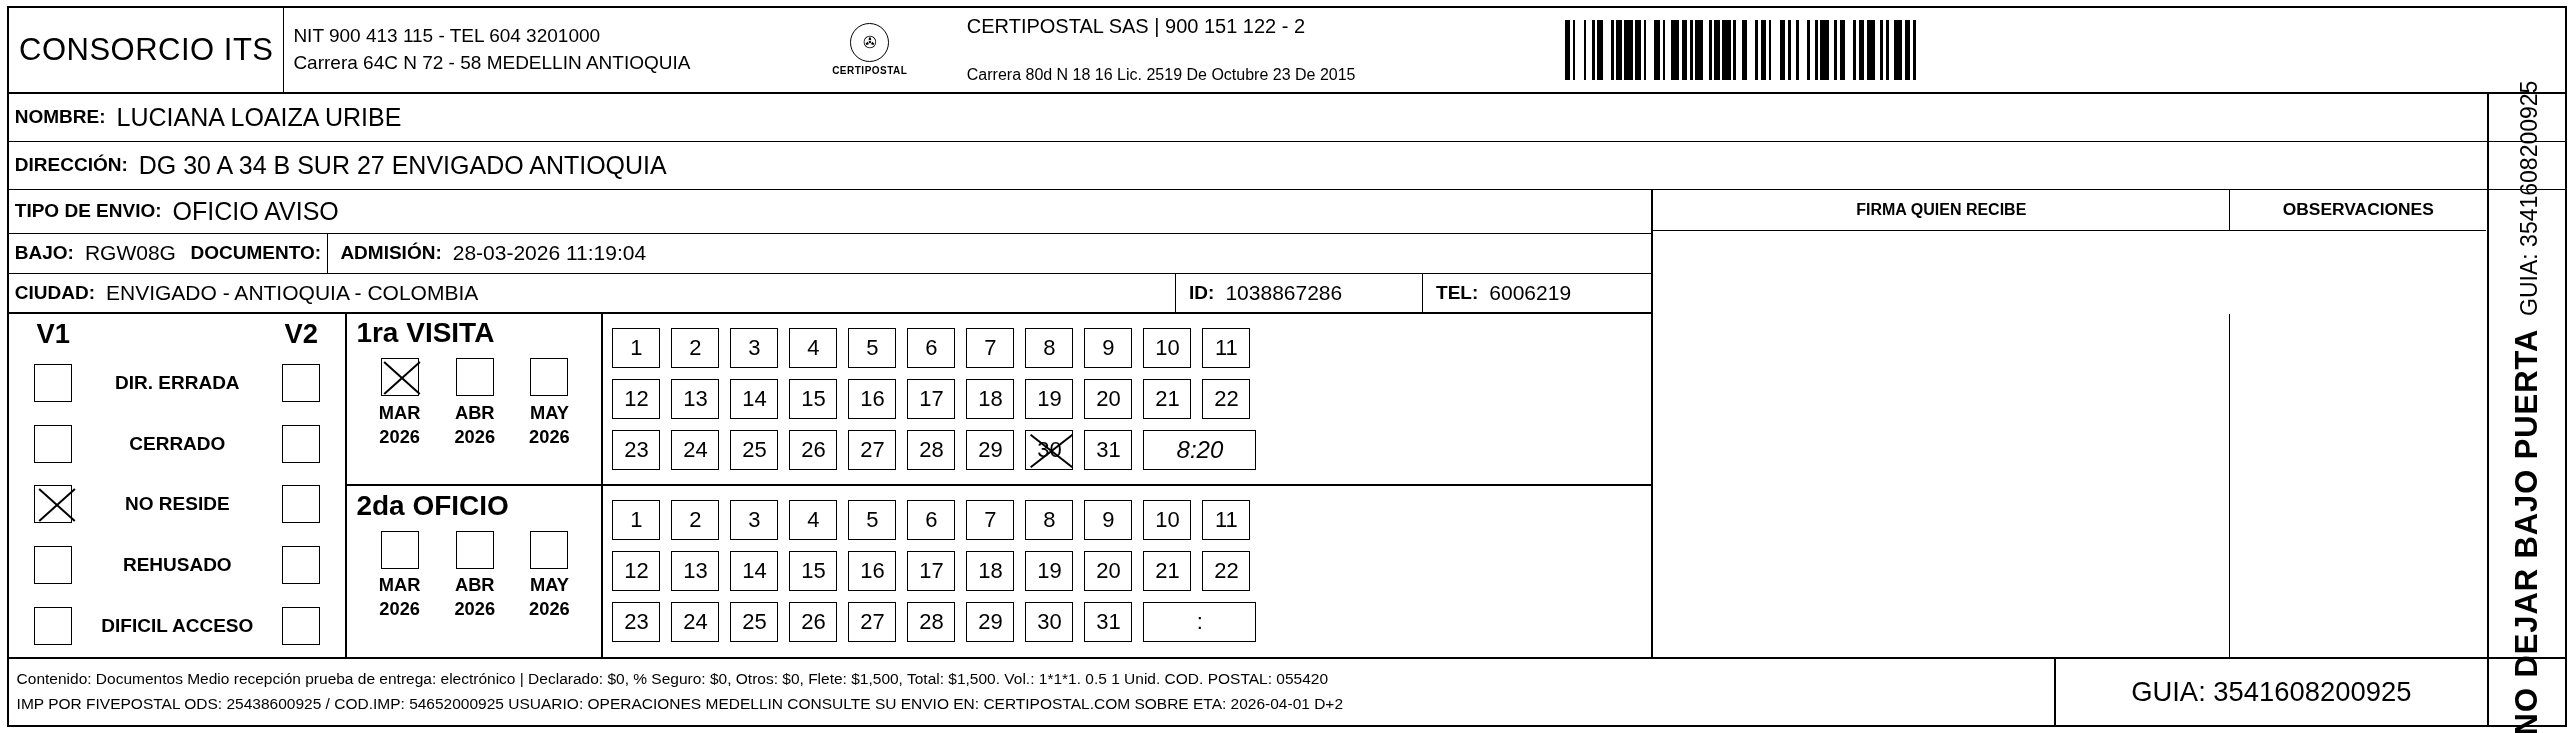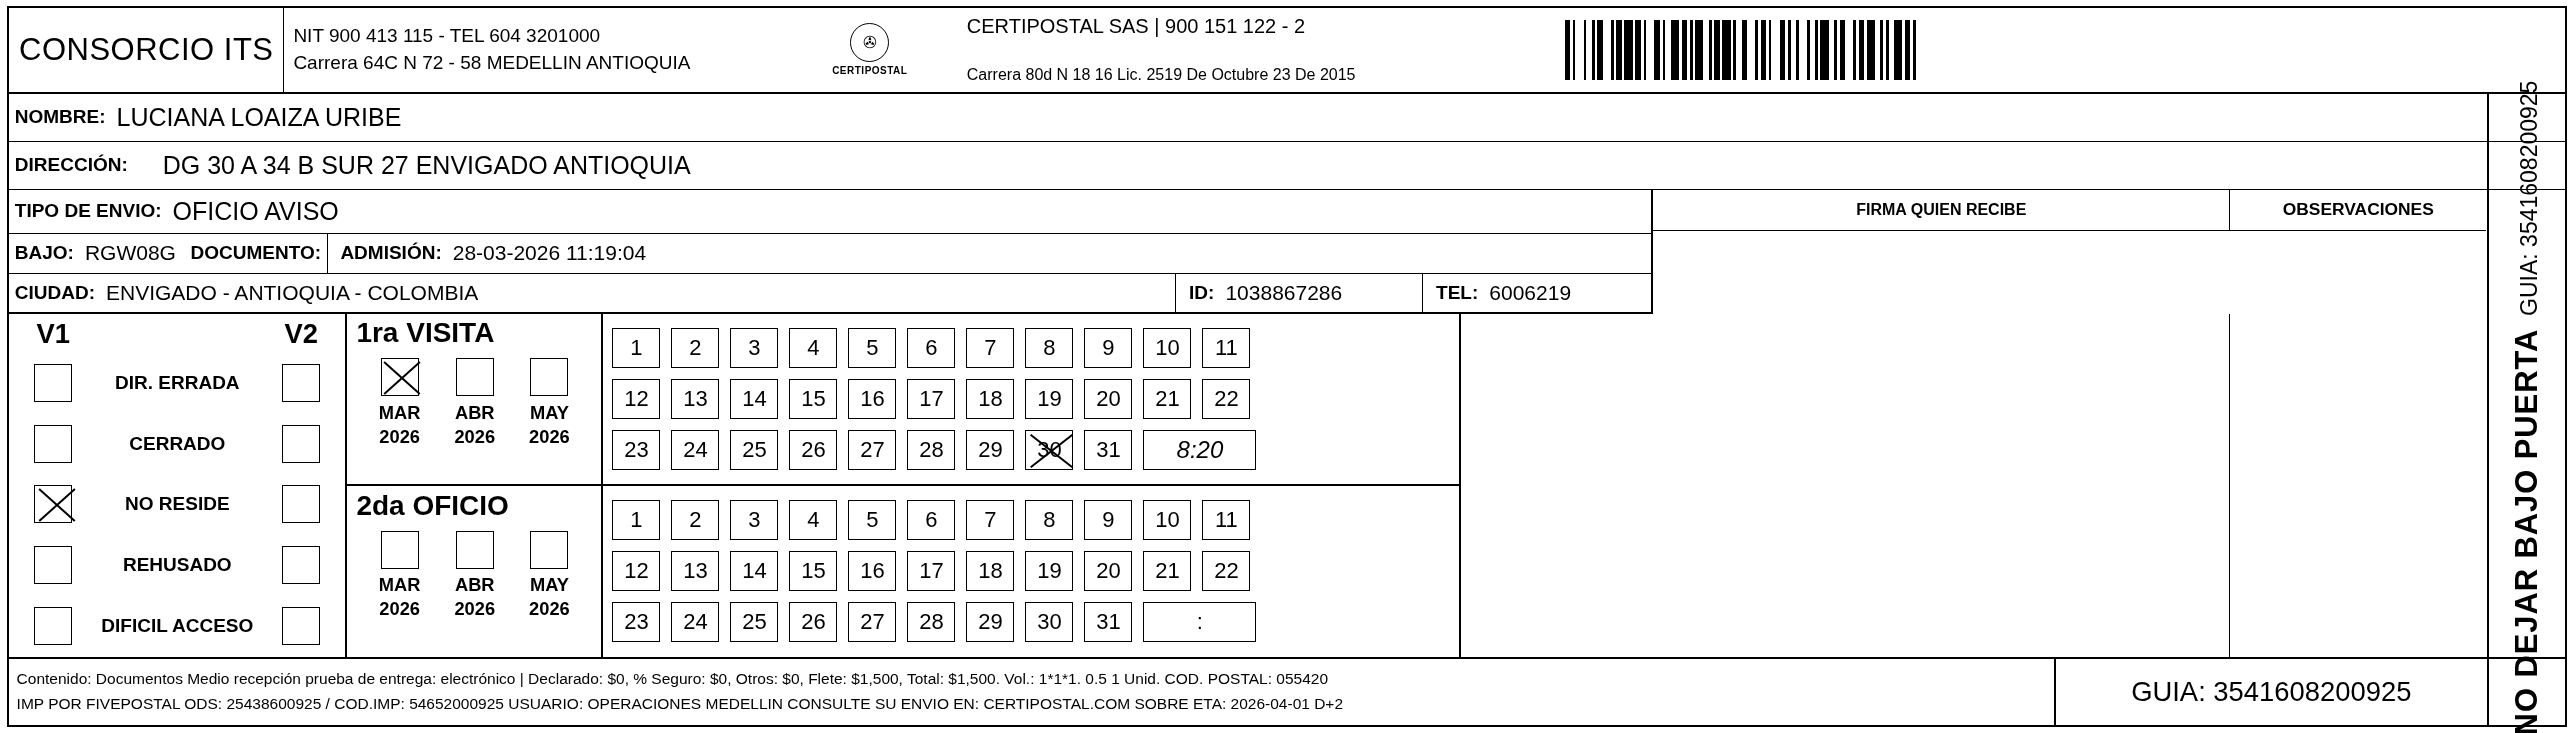--- a/index.html
+++ b/index.html
@@ -22,37 +22,37 @@
   .hdr-barcode{flex:1;display:flex;align-items:center;justify-content:center;padding:3.7px 18.3px;box-sizing:border-box;}
   .bars{height:60px;width:100%;display:flex;align-items:stretch;gap:0;}
   .bars i{display:block;background:#000;height:100%;}
 
   
   .rowline{border-bottom:1.8px solid #000;display:flex;align-items:center;box-sizing:border-box;}
   .lbl{font-size:19px;font-weight:bold;padding:0 5.5px;white-space:nowrap;}
   .val{font-size:25px;padding-left:5.5px;white-space:nowrap;}
   .val-sm{font-size:21px;}
   .r-nombre{height:48px;text-align:center;}
-  .r-direccion{height:48px;gap:24px;}
+  .r-direccion{height:48px;}
 
   .midwrap{display:flex;flex:0 0 auto;}
   .midleft{width:1644px;box-sizing:border-box;border-right:2.7px solid #000;}
   .r-tipo{height:44px;}
   .r-placa{height:40px;display:flex;align-items:center;}
   .r-ciudad{height:40px;display:flex;align-items:center;border-bottom:2.7px solid #000;}
   .cellsep{border-left:1.8px solid #000;height:100%;display:flex;align-items:center;padding-left:7.3px;box-sizing:border-box;}
 
   .firma-col{flex:1;display:flex;flex-direction:column;}
   .firma-head{display:flex;height:40px;border-bottom:1.8px solid #000;}
   .firma-head .fh1{flex:1;display:flex;align-items:center;justify-content:center;font-size:16px;font-weight:bold;border-right:1.8px solid #000;}
   .firma-head .fh2{width:256px;display:flex;align-items:center;justify-content:center;font-size:17.4px;font-weight:bold;}
 
   
   .visitwrap{display:flex;flex:1;min-height:0;}
-  .vleft{width:1452px;display:flex;box-sizing:border-box;border-right:2.7px solid #000;}
+  .vleft{width:1644px;display:flex;box-sizing:border-box;border-right:2.7px solid #000;}
   .status-col{width:338px;border-right:2.7px solid #000;box-sizing:border-box;display:flex;flex-direction:column;}
   .vrow-head{display:flex;align-items:center;height:37px;padding:1.8px 0 0 0;}
   .v1{font-size:27.4px;font-weight:bold;width:88px;text-align:center;}
   .v2{font-size:27.4px;font-weight:bold;width:88px;text-align:center;}
   .spacer{flex:1;}
   .status-row{display:flex;align-items:center;flex:1;}
   .chk{width:38px;height:38px;border:1.8px solid #000;box-sizing:border-box;position:relative;}
   .chk.x::before,.chk.x::after{content:"";position:absolute;left:-2.7px;top:50%;width:48px;height:1.8px;background:#000;}
   .chk.x::before{transform:rotate(42deg);}
   .chk.x::after{transform:rotate(-42deg);}

